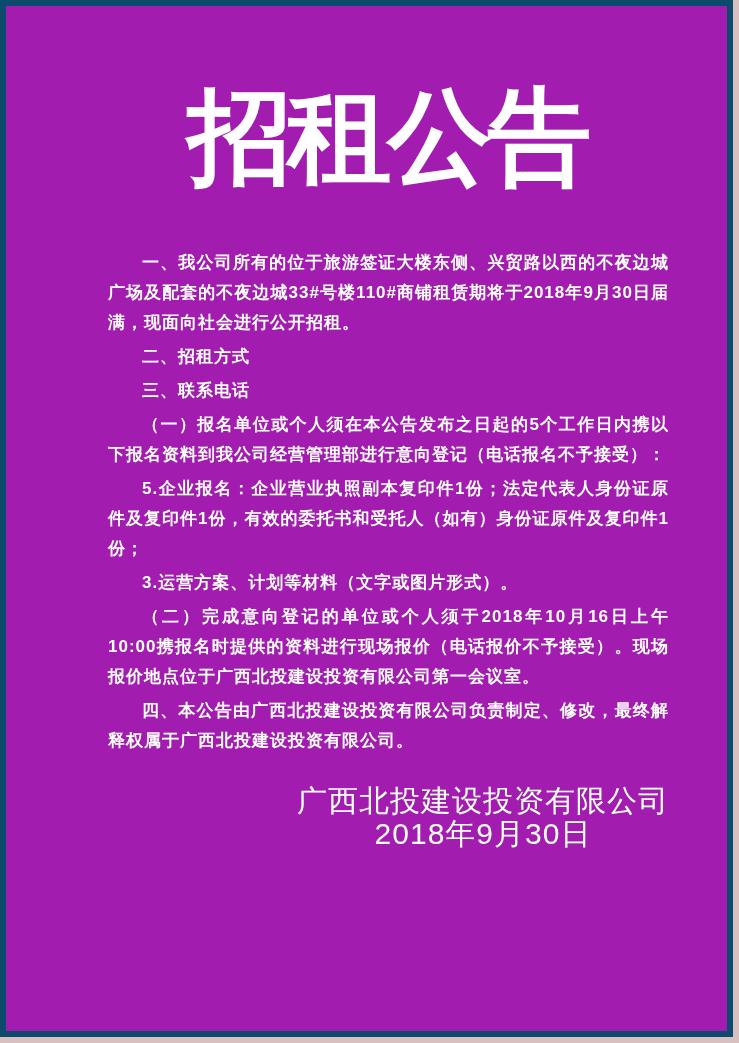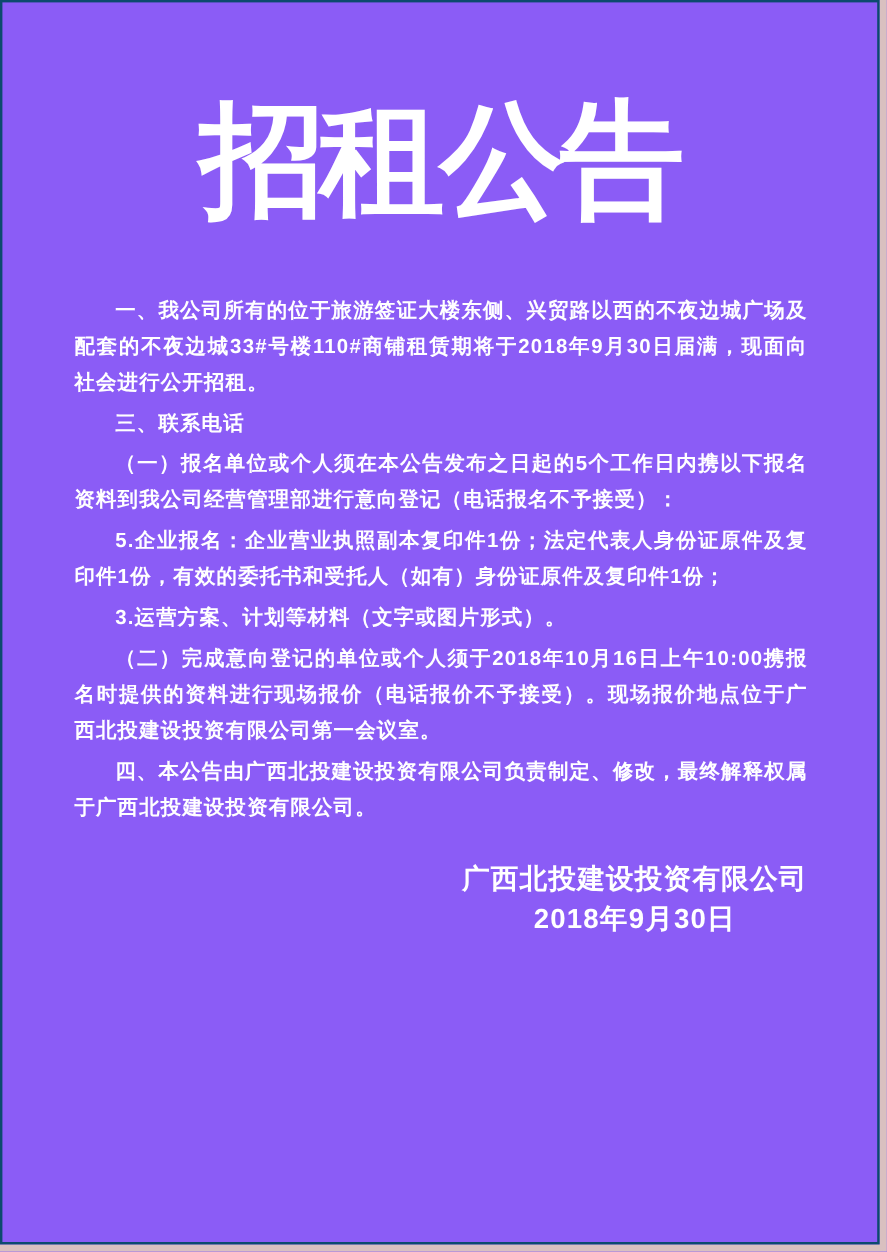--- a/index.html
+++ b/index.html
@@ -14,24 +14,25 @@
     font-family: "Liberation Sans", sans-serif;
     overflow: hidden;
   }
   .poster {
     position: absolute;
     top: 0;
     left: 0;
     width: 733px;
     height: 1037px;
     box-sizing: border-box;
-    background: #8b5cf6;
-    border: 2px solid #0c4a6e;
+    background: #a21caf;
+    border: 6px solid #0c4a6e;
     color: #FFFFFF;
     overflow: hidden;
+    padding-left: 42px;
   }
   .title {
     margin: 66px 0 0 0;
     text-align: center;
     font-family: "DejaVu Serif", "Liberation Serif", serif;
     font-weight: bold;
     font-size: 104px;
     line-height: 1.25;
     letter-spacing: -4px;
     color: #FFFFFF;
@@ -54,38 +55,39 @@
   }
   .signature {
     margin-top: 28px;
     text-align: right;
   }
   .signature-inner {
     display: inline-block;
     text-align: center;
   }
   .signature-inner div {
-    font-size: 23px;
-    font-weight: bold;
+    font-size: 30px;
+    font-weight: normal;
     letter-spacing: 1px;
     line-height: 33px;
     color: #FFFFFF;
   }
 </style>
 </head>
 <body>
 
 <div class="poster">
 
   <h1 class="title">招租公告</h1>
 
   <div class="content">
 
     <p>一、我公司所有的位于旅游签证大楼东侧、兴贸路以西的不夜边城广场及配套的不夜边城33#号楼110#商铺租赁期将于2018年9月30日届满，现面向社会进行公开招租。</p>
 
+    <p>二、招租方式</p>
 
 
     <p>三、联系电话</p>
 
     <p>（一）报名单位或个人须在本公告发布之日起的5个工作日内携以下报名资料到我公司经营管理部进行意向登记（电话报名不予接受）：</p>
 
     <p>5.企业报名：企业营业执照副本复印件1份；法定代表人身份证原件及复印件1份，有效的委托书和受托人（如有）身份证原件及复印件1份；</p>
 
 
     <p>3.运营方案、计划等材料（文字或图片形式）。</p>

